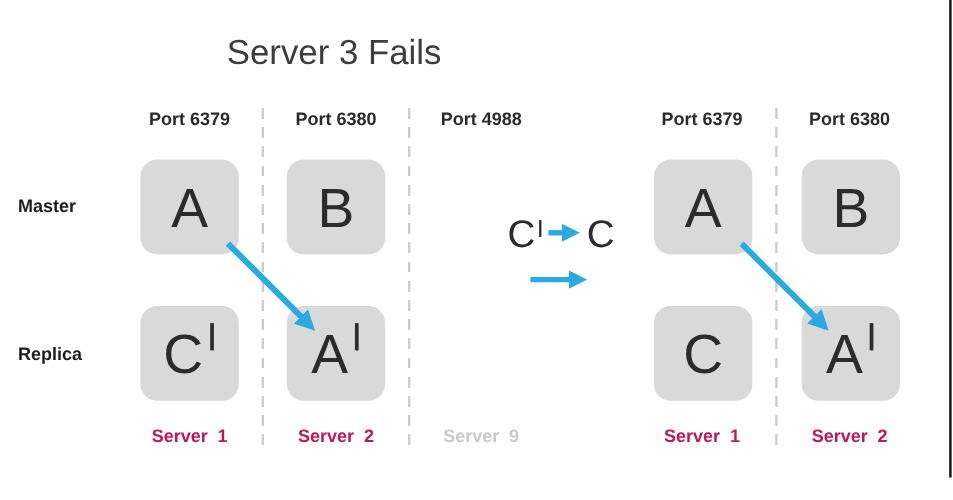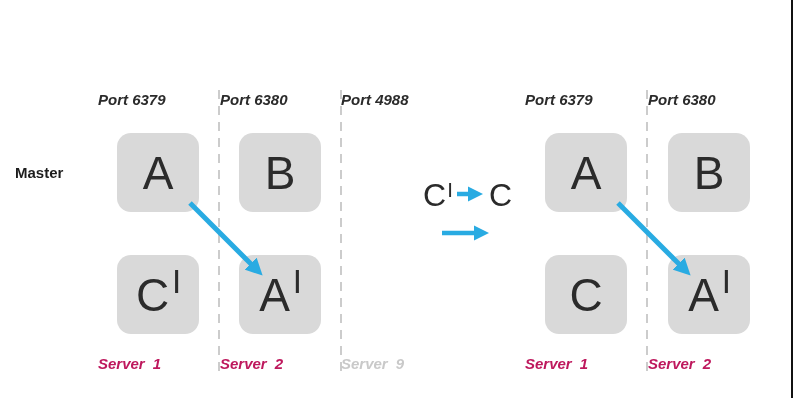--- a/index.html
+++ b/index.html
@@ -4,21 +4,21 @@
 <style>
   html,body{margin:0;padding:0;background:#fff;}
   .canvas{
     position:relative;width:794px;height:417px;background:#ffffff;overflow:hidden;
     font-family:"Liberation Sans",sans-serif;color:#2b2b2b;
   }
   .title{
     position:absolute;left:189px;top:29px;font-size:29px;line-height:1.1;
     color:#3d3d3d;font-weight:400;white-space:nowrap;
   }
-  .lbl{position:absolute;width:120px;text-align:left;white-space:nowrap;font-style:italic;}
+  .lbl{position:absolute;width:120px;text-align:center;white-space:nowrap;}
   .port{top:91px;font-size:15px;font-weight:700;color:#2b2b2b;}
   .rowlbl{position:absolute;left:15px;width:90px;text-align:left;font-size:15px;font-weight:600;color:#1d1d1d;}
   .server{top:355px;font-size:15px;font-weight:700;color:#be185d;word-spacing:4px;}
   .server.muted{color:#c9c9c9;}
   .dash{
     position:absolute;top:90px;width:2px;height:287px;
     background:repeating-linear-gradient(to bottom,#cccccc 0 9px,transparent 9px 16px);
   }
   .node{
     position:absolute;width:82px;height:79px;background:#d9d9d9;border-radius:14px;
@@ -36,29 +36,31 @@
   .tletter{position:absolute;top:179px;font-size:32px;line-height:1;color:#2b2b2b;white-space:nowrap;}
   .tletter .prime{font-size:15px;top:-12px;margin-left:2px;}
   .overlay{position:absolute;left:0;top:0;pointer-events:none;z-index:5;}
   .right-edge{position:absolute;right:1px;top:0;width:2px;height:398px;background:#111111;}
 </style>
 </head>
 <body>
 
 <div class="canvas">
 
+  <div class="title">Server 3 Fails</div>
 
   <div class="lbl port" style="left:98px;">Port 6379</div>
   <div class="lbl port" style="left:220px;">Port 6380</div>
   <div class="lbl port" style="left:341px;">Port 4988</div>
 
   <div class="dash" style="left:218px;"></div>
   <div class="dash" style="left:340px;"></div>
 
   <div class="rowlbl" style="top:164px;">Master</div>
+  <div class="rowlbl" style="top:287px;">Replica</div>
 
   <div class="node nAL">
     <span class="letter">A</span>
       <span class="prime"></span>
   </div>
   <div class="node nBL">
     <span class="letter">B</span>
       <span class="prime"></span>
   </div>
   <div class="node nCL">

